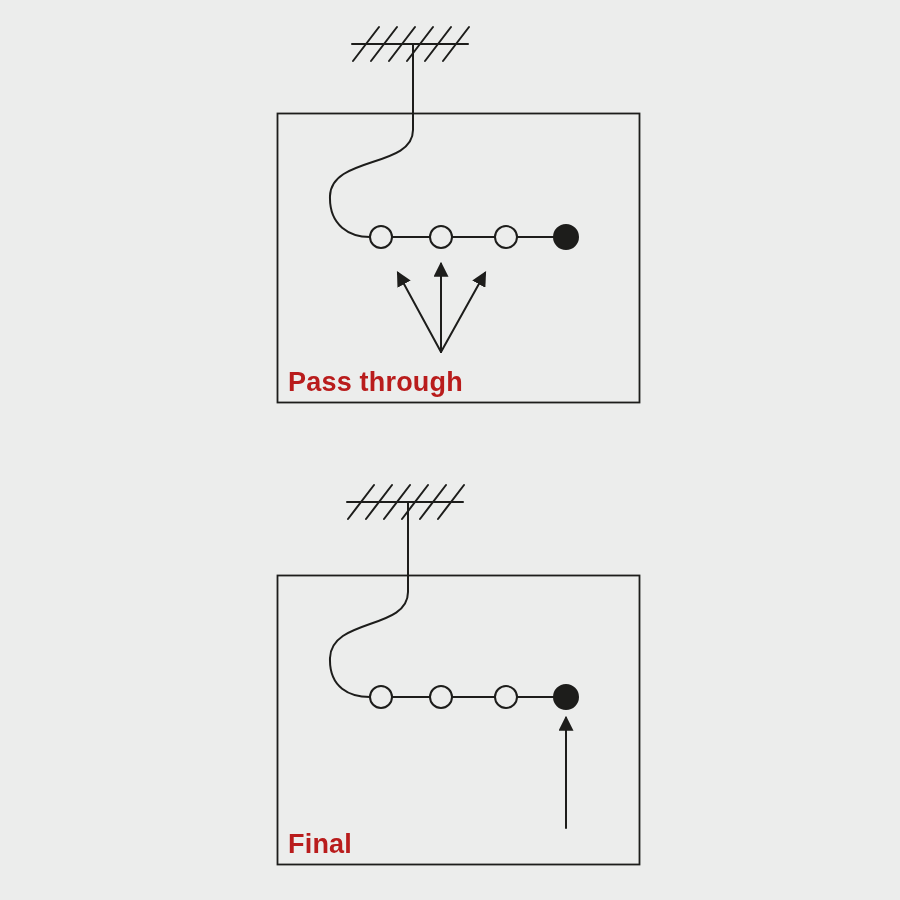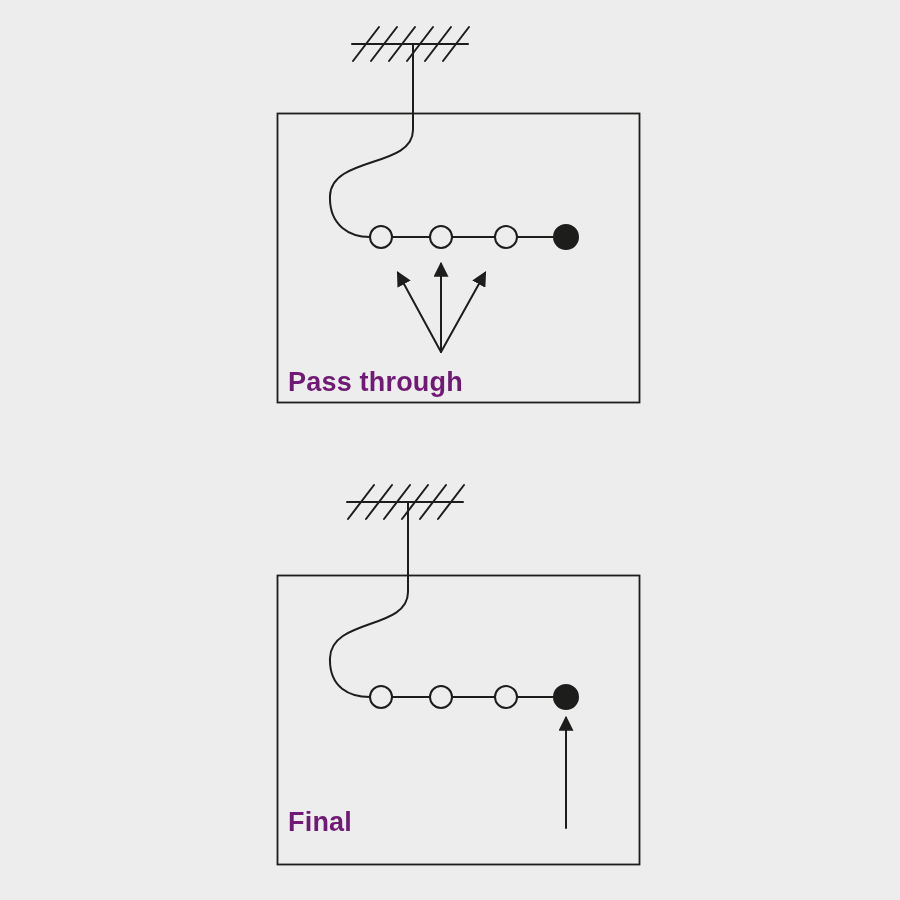--- a/index.html
+++ b/index.html
@@ -14,29 +14,29 @@
     background:#ecedec;
     overflow:hidden;
   }
   .art{
     position:absolute;
     left:0;top:0;
     width:900px;height:900px;
   }
   .panel-label{
     position:absolute;
-    color:#701a75;
+    color:#b91c1c;
     font-weight:700;
     font-size:27px;
     letter-spacing:0.2px;
     line-height:1;
     user-select:none;
   }
   .label-pass{ left:288px; top:369px; }
-  .label-final{ left:288px; top:809px; }
+  .label-final{ left:288px; top:831px; }
 </style>
 </head>
 <body>
 
 <div class="stage">
 
   <svg class="art" viewBox="0 0 900 900" fill="none" stroke="#1d1d1b" stroke-width="2" stroke-linecap="round">
     <defs>
       <marker id="ah" viewBox="0 0 10 10" refX="8.5" refY="5" markerWidth="7.5" markerHeight="7.5" orient="auto-start-reverse">
         <path d="M0,0 L10,5 L0,10 z" fill="#1d1d1b" stroke="none"></path>

